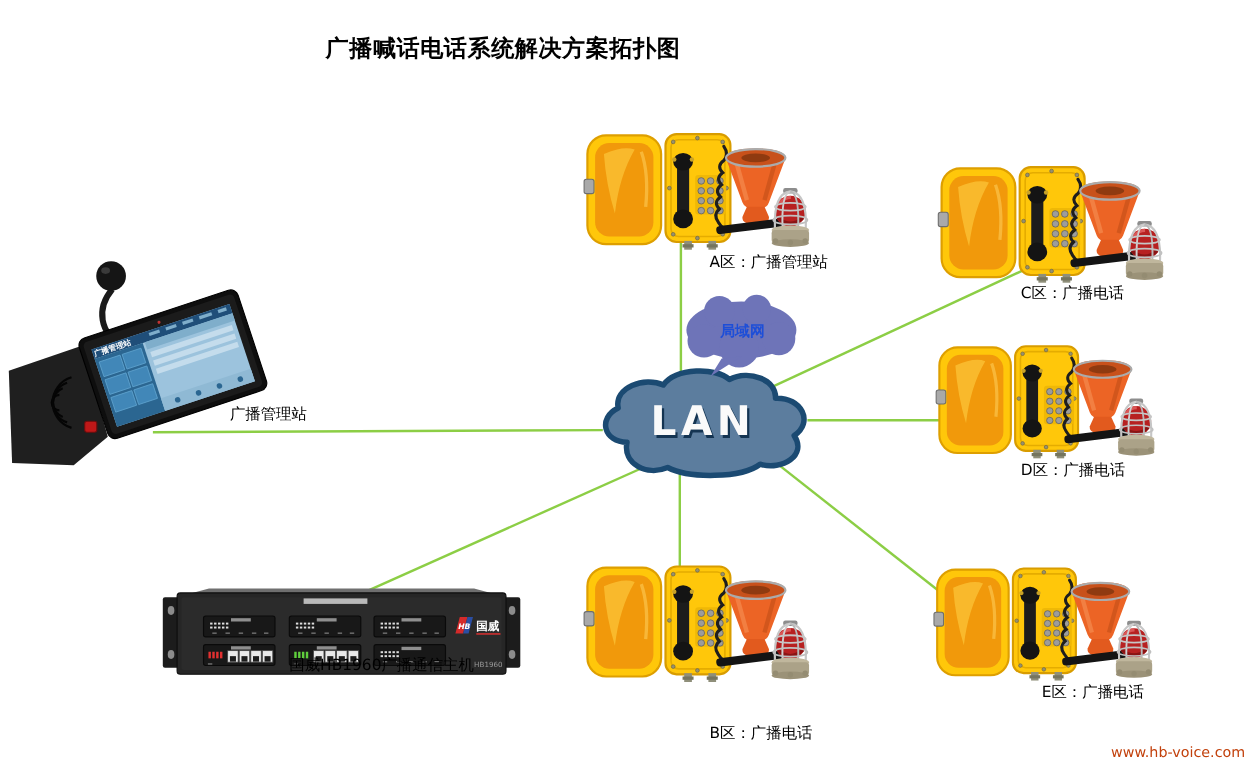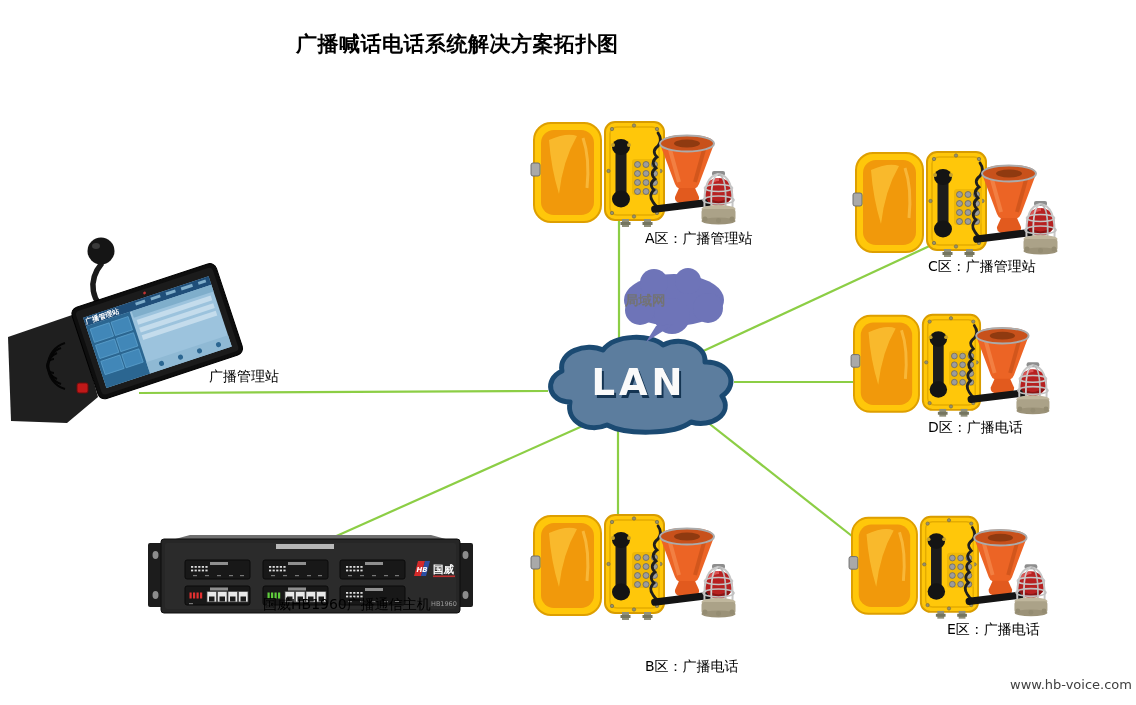--- a/index.html
+++ b/index.html
@@ -3,22 +3,22 @@
 <meta charset="utf-8">
 <style>
   html,body{margin:0;padding:0;background:#fff;}
   .stage{position:relative;width:1136px;height:705px;background:#ffffff;overflow:hidden;
          font-family:"DejaVu Sans","Liberation Sans",sans-serif;color:#000;}
   .abs{position:absolute;}
   .title{left:296px;top:30px;font-size:21px;font-weight:bold;letter-spacing:.5px;}
   .dev-label{font-size:14px;white-space:nowrap;}
   .lan-text{left:546px;top:361px;width:186px;text-align:center;font-size:37px;font-weight:bold;
             letter-spacing:4px;color:#fafafa;text-shadow:2px 3px 0 rgba(16,48,78,.95);}
-  .bubble-text{left:625px;top:292px;width:100px;text-align:left;font-size:13.5px;font-weight:bold;color:#737373;}
-  .watermark{left:1010px;top:677px;font-size:13px;color:#404040;}
+  .bubble-text{left:625px;top:292px;width:100px;text-align:center;font-size:13.5px;font-weight:bold;color:#1d4ed8;}
+  .watermark{left:1010px;top:677px;font-size:13px;color:#c2410c;}
   svg{position:absolute;left:0;top:0;}
   .conn{stroke-width:2.2px;}
   text{font-family:"DejaVu Sans","Liberation Sans",sans-serif;}
 </style>
 </head>
 <body>
 
 <div class="stage">
 
   <svg width="1136" height="705" viewBox="0 0 1136 705" xmlns="http://www.w3.org/2000/svg" xmlns:xlink="http://www.w3.org/1999/xlink">
@@ -277,18 +277,18 @@
   <div class="abs lan-text">LAN</div>
 
   <div class="abs title">广播喊话电话系统解决方案拓扑图</div>
   <div class="abs bubble-text">局域网</div>
 
   <div class="abs dev-label" style="left:209px;top:368px;">广播管理站</div>
   <div class="abs dev-label" style="left:263px;top:596px;">国威HB1960广播通信主机</div>
 
   <div class="abs dev-label" style="left:645px;top:230px;">A区：广播管理站</div>
   <div class="abs dev-label" style="left:645px;top:658px;">B区：广播电话</div>
-  <div class="abs dev-label" style="left:928px;top:258px;">C区：广播管理站</div>
+  <div class="abs dev-label" style="left:928px;top:258px;">C区：广播电话</div>
   <div class="abs dev-label" style="left:928px;top:419px;text-align:center;">D区：广播电话</div>
   <div class="abs dev-label" style="left:947px;top:621px;">E区：广播电话</div>
 
   <div class="abs watermark">www.hb-voice.com</div>
 </div>
 
 </body></html>

